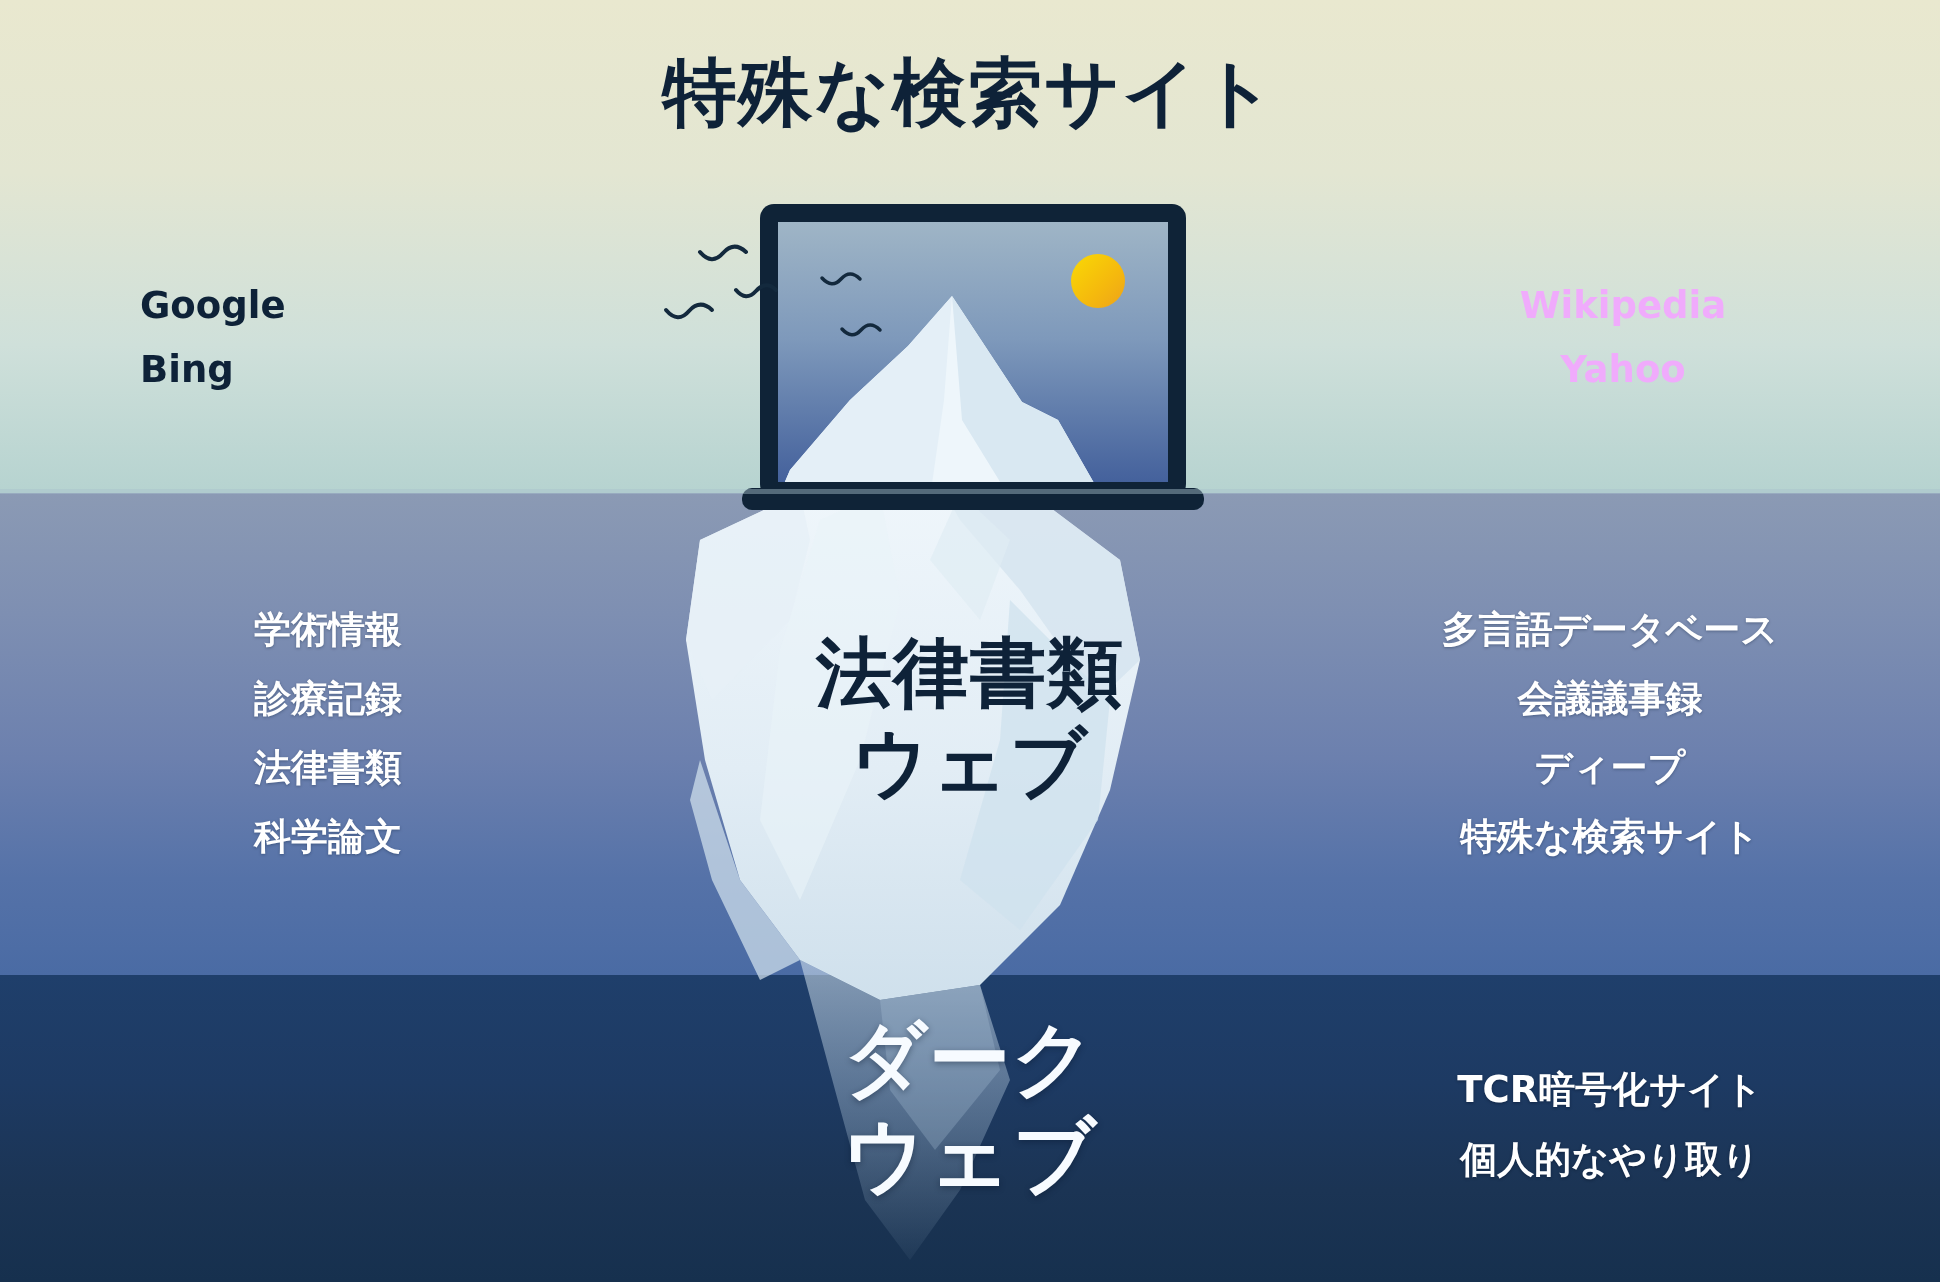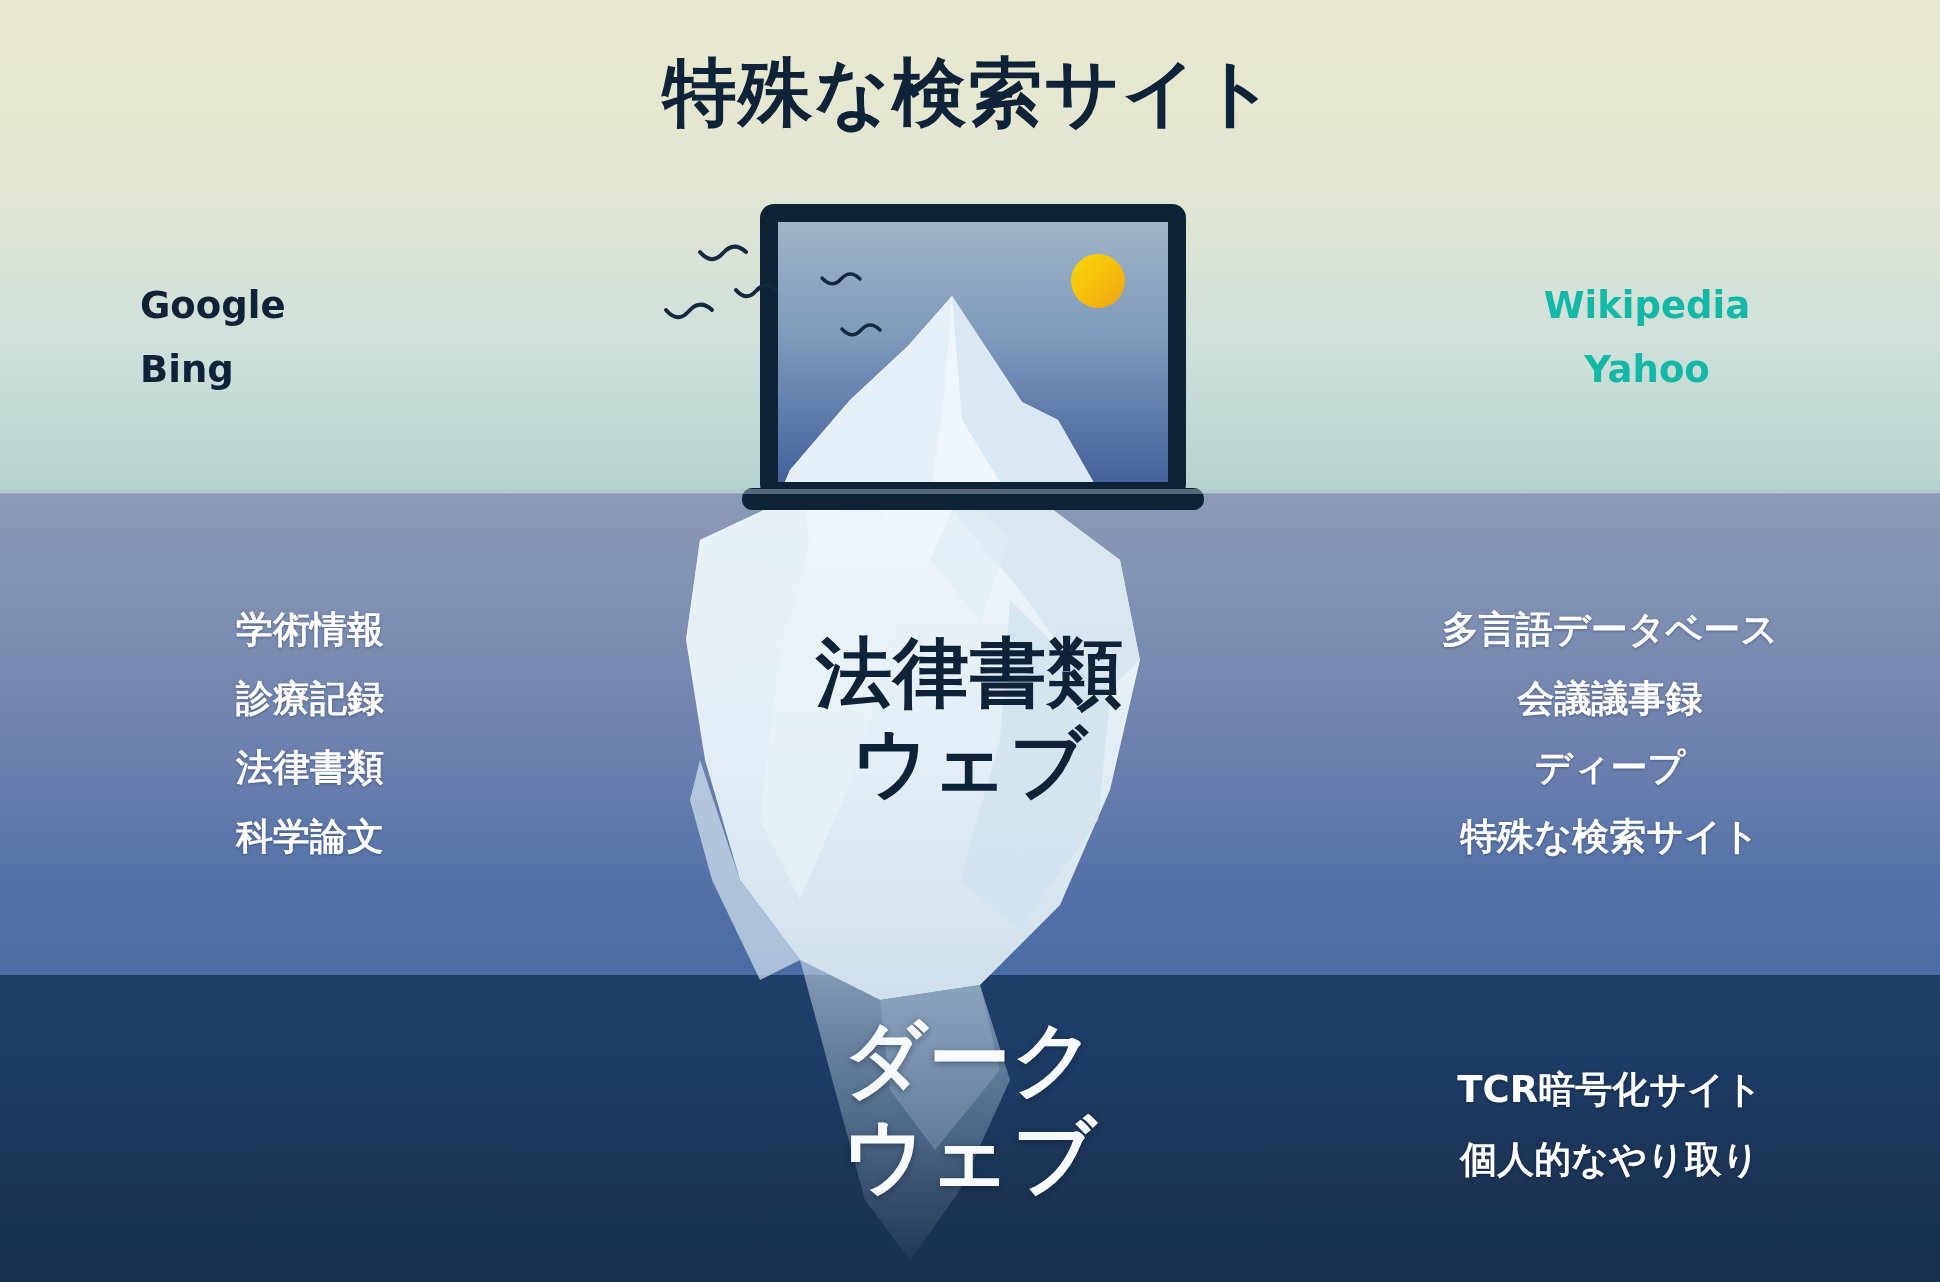--- a/index.html
+++ b/index.html
@@ -72,31 +72,31 @@
 
   #surface-left {
     left: 140px;
     top: 282px;
     width: 330px;
     text-align: left;
     font-size: 37px;
     color: #0e2238;
   }
   #surface-right {
-    right: 128px;
+    right: 152px;
     top: 282px;
     width: 330px;
     text-align: center;
     font-size: 37px;
-    color: #14b8a6;
+    color: #f0abfc;
   }
   .surface-item { margin-bottom: 16px; }
 
   #deep-left {
-    left: 150px;
+    left: 168px;
     top: 606px;
     width: 320px;
     text-align: center;
     font-size: 37px;
     color: #ffffff;
     text-shadow: 0 1px 3px rgba(10,25,50,0.35);
   }
   #deep-right {
     right: 130px;
     top: 606px;

